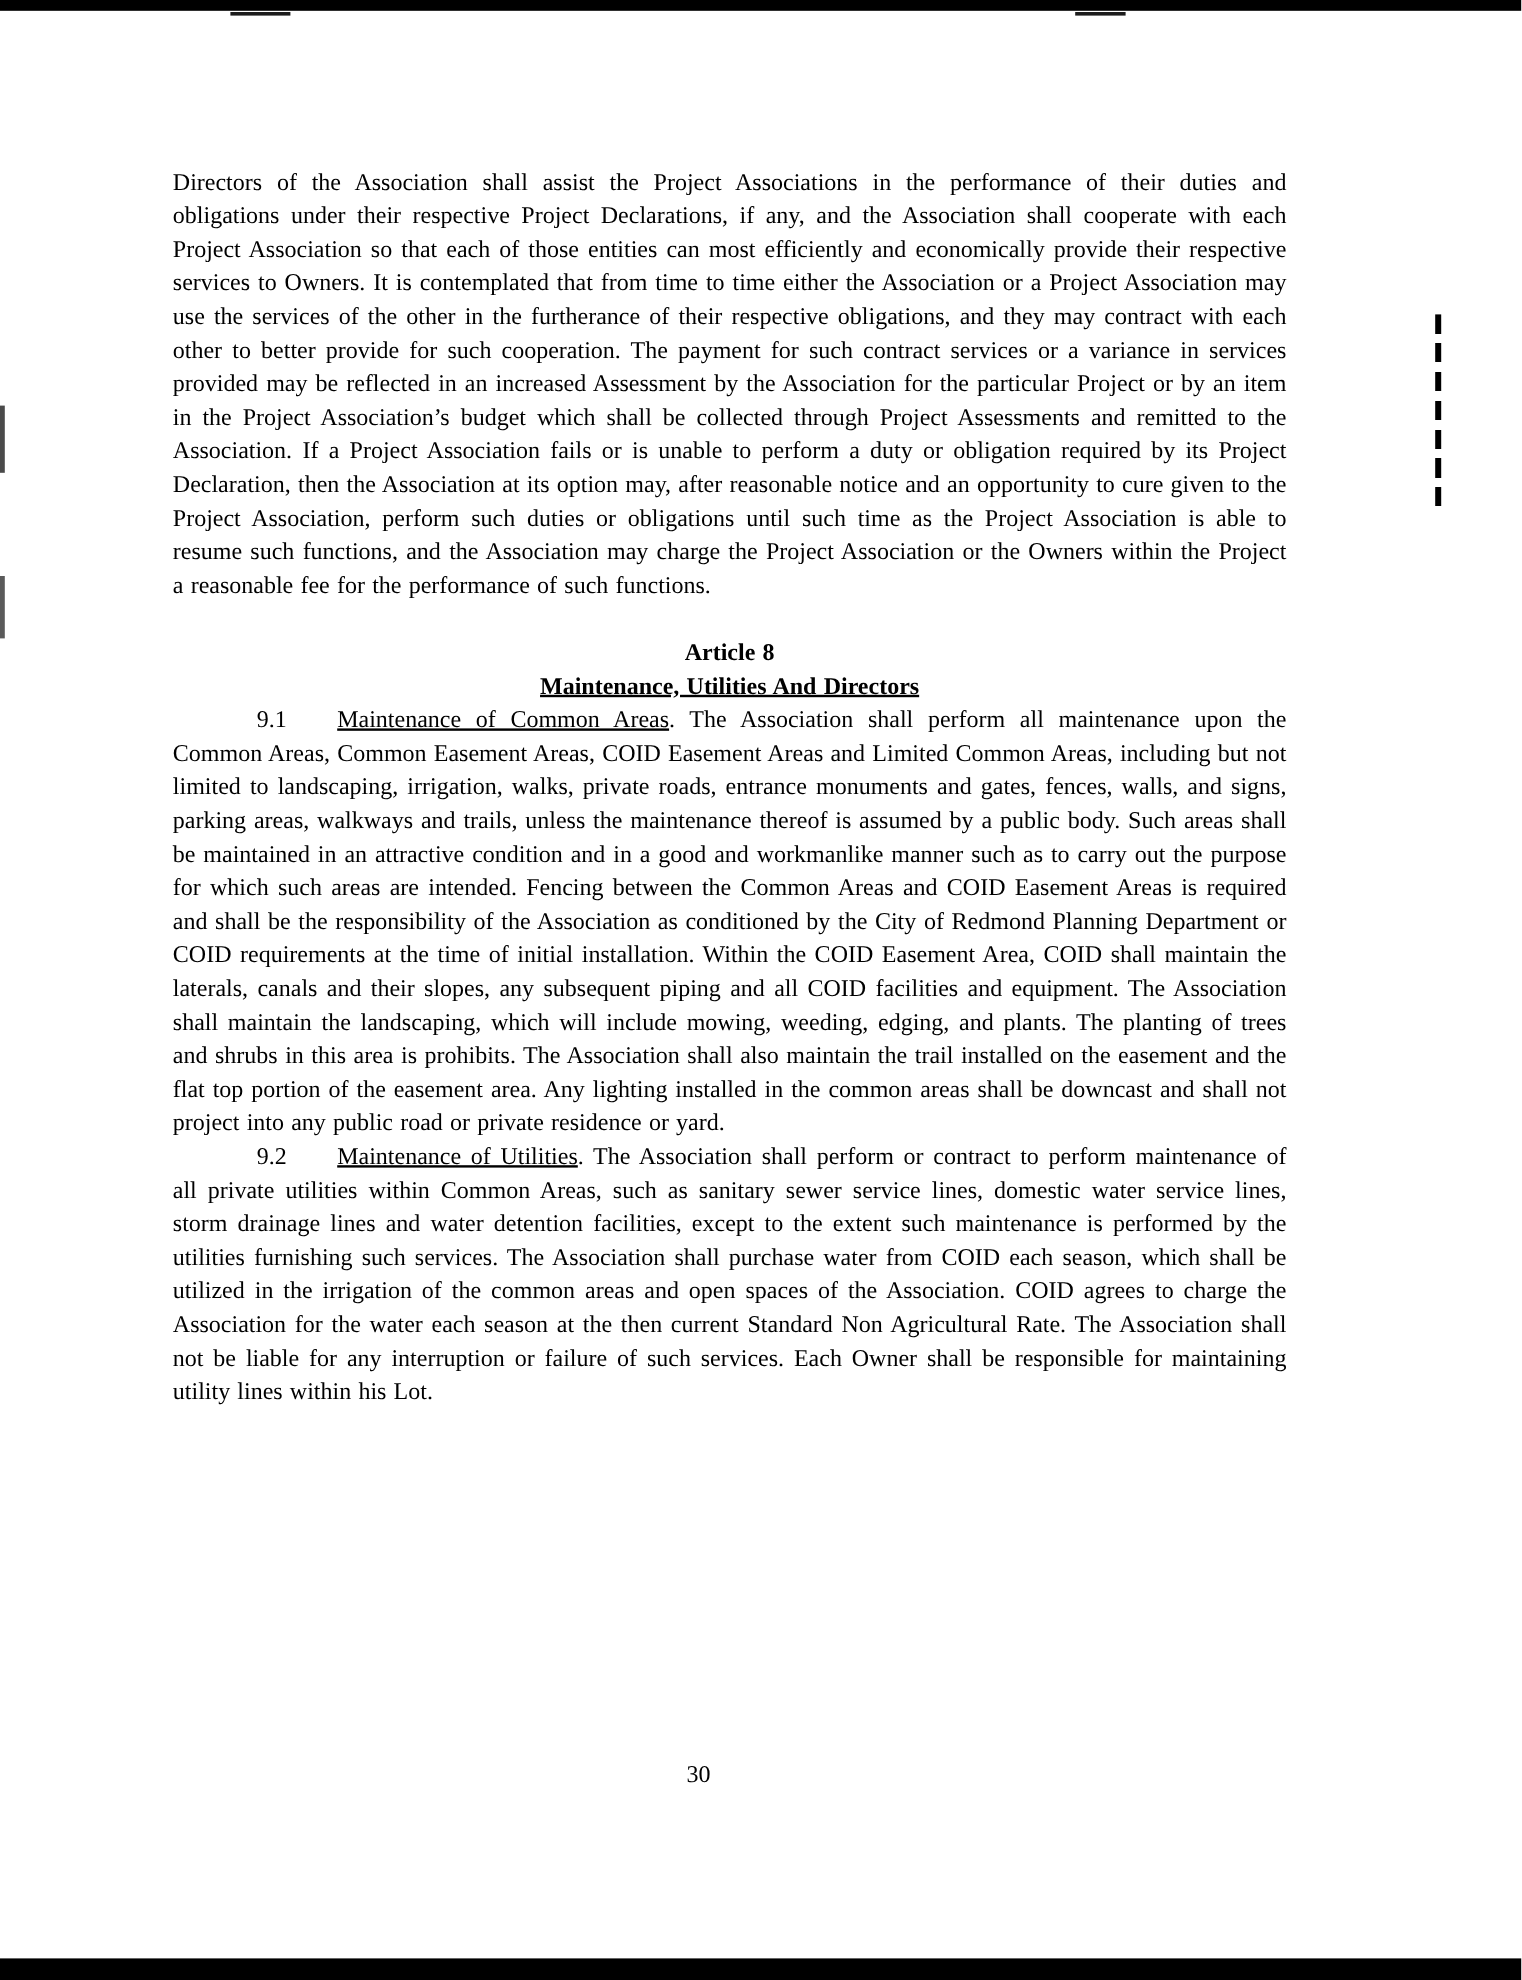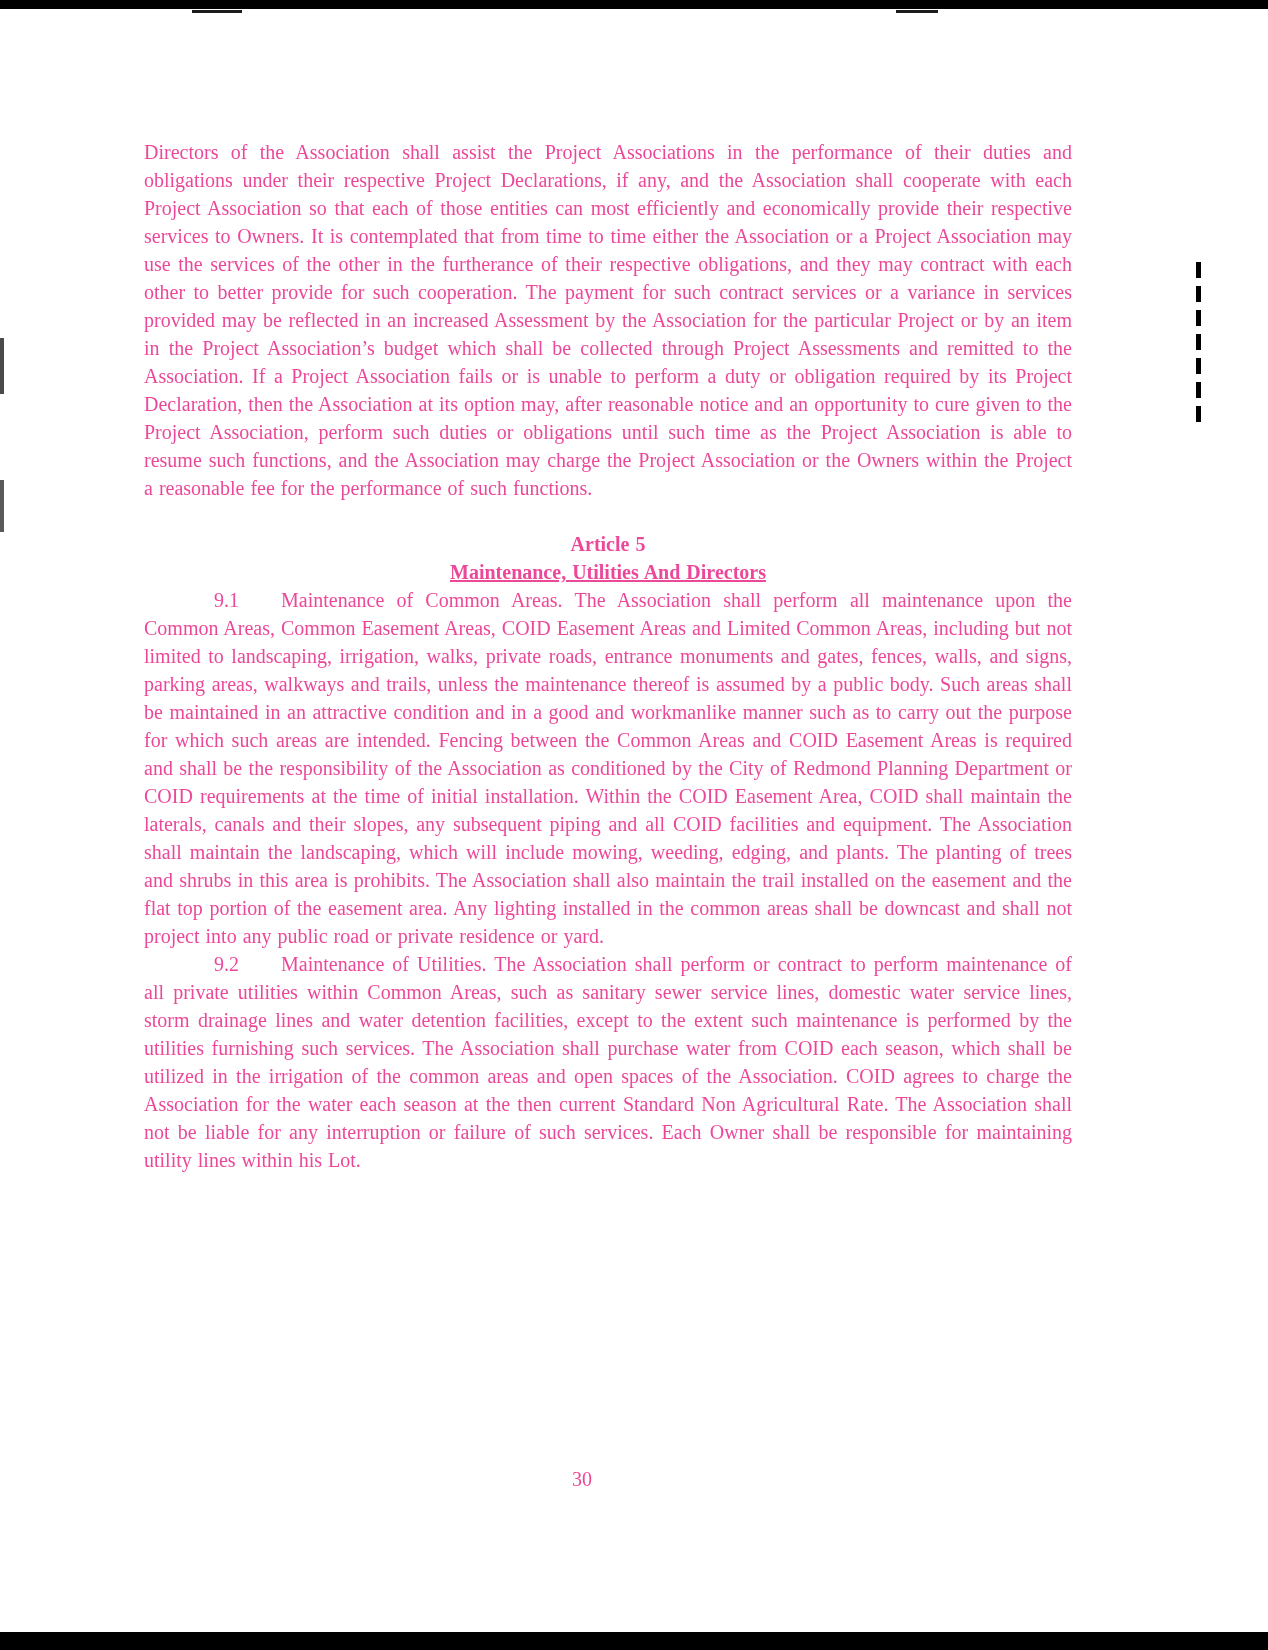--- a/index.html
+++ b/index.html
@@ -7,21 +7,21 @@
     padding: 0;
     background: #ffffff;
   }
   .page {
     position: relative;
     width: 1268px;
     height: 1650px;
     background: #ffffff;
     overflow: hidden;
     font-family: "Liberation Serif", "DejaVu Serif", serif;
-    color: #ec4899;
+    color: #000000;
   }
   .content {
     position: absolute;
     left: 144px;
     top: 138px;
     width: 928px;
     font-size: 20px;
     line-height: 28px;
     text-align: justify;
     word-spacing: 1px;
@@ -36,20 +36,21 @@
     text-decoration: underline;
   }
   .section {
     margin-top: 27px;
     text-indent: 70px;
   }
   .sec-num {
     padding-right: 42px;
   }
   .sec-heading {
+    text-decoration: underline;
   }
   .page-number {
     position: absolute;
     left: 0;
     width: 1164px;
     top: 1468px;
     text-align: center;
     font-size: 20px;
   }
   
@@ -107,21 +108,21 @@
   <div class="right-edge-mark"></div>
   <div class="left-edge-mark-upper"></div>
   <div class="left-edge-mark-lower"></div>
   <div class="bottom-bar"></div>
 
   <div class="content">
 
     <p>Directors of the Association shall assist the Project Associations in the performance of their duties and obligations under their respective Project Declarations, if any, and the Association shall cooperate with each Project Association so that each of those entities can most efficiently and economically provide their respective services to Owners.  It is contemplated that from time to time either the Association or a Project Association may use the services of the other in the furtherance of their respective obligations, and they may contract with each other to better provide for such cooperation.  The payment for such contract services or a variance in services provided may be reflected in an increased Assessment by the Association for the particular Project or by an item in the Project Association’s budget which shall be collected through Project Assessments and remitted to the Association.  If a Project Association fails or is unable to perform a duty or obligation required by its Project Declaration, then the Association at its option may, after reasonable notice and an opportunity to cure given to the Project Association, perform such duties or obligations until such time as the Project Association is able to resume such functions, and the Association may charge the Project Association or the Owners within the Project a reasonable fee for the performance of such functions.</p>
 
     <div class="article-head">
-      <div>Article 5</div>
+      <div>Article 8</div>
       <div class="subtitle">Maintenance, Utilities And Directors</div>
     </div>
 
     <p class="section"><span class="sec-num">9.1</span><span class="sec-heading">Maintenance of Common Areas</span><span>.  The Association shall perform all maintenance upon the Common Areas, Common Easement Areas, COID Easement Areas and Limited Common Areas, including but not limited to landscaping, irrigation, walks, private roads, entrance monuments and gates, fences, walls, and signs, parking areas, walkways and trails, unless the maintenance thereof is assumed by a public body. Such areas shall be maintained in an attractive condition and in a good and workmanlike manner such as to carry out the purpose for which such areas are intended.  Fencing between the Common Areas and COID Easement Areas is required and shall be the responsibility of the Association as conditioned by the City of Redmond Planning Department or COID requirements at the time of initial installation.  Within the COID Easement Area, COID shall maintain the laterals, canals and their slopes, any subsequent piping and all COID facilities and equipment.  The Association shall maintain the landscaping, which will include mowing, weeding, edging, and plants.  The planting of trees and shrubs in this area is prohibits.  The Association shall also maintain the trail installed on the easement and the flat top portion of the easement area.  Any lighting installed in the common areas shall be downcast and shall not project into any public road or private residence or yard.</span></p>
 
     <p class="section"><span class="sec-num">9.2</span><span class="sec-heading">Maintenance of Utilities</span><span>.  The Association shall perform or contract to perform maintenance of all private utilities within Common Areas, such as sanitary sewer service lines, domestic water service lines, storm drainage lines and water detention facilities, except to the extent such maintenance is performed by the utilities furnishing such services. The Association shall purchase water from COID each season, which shall be utilized in the irrigation of the common areas and open spaces of the Association.  COID agrees to charge the Association for the water each season at the then current Standard Non Agricultural Rate. The Association shall not be liable for any interruption or failure of such services.  Each Owner shall be responsible for maintaining utility lines within his Lot.</span></p>
 
   </div>
 
   <div class="page-number">30</div>

